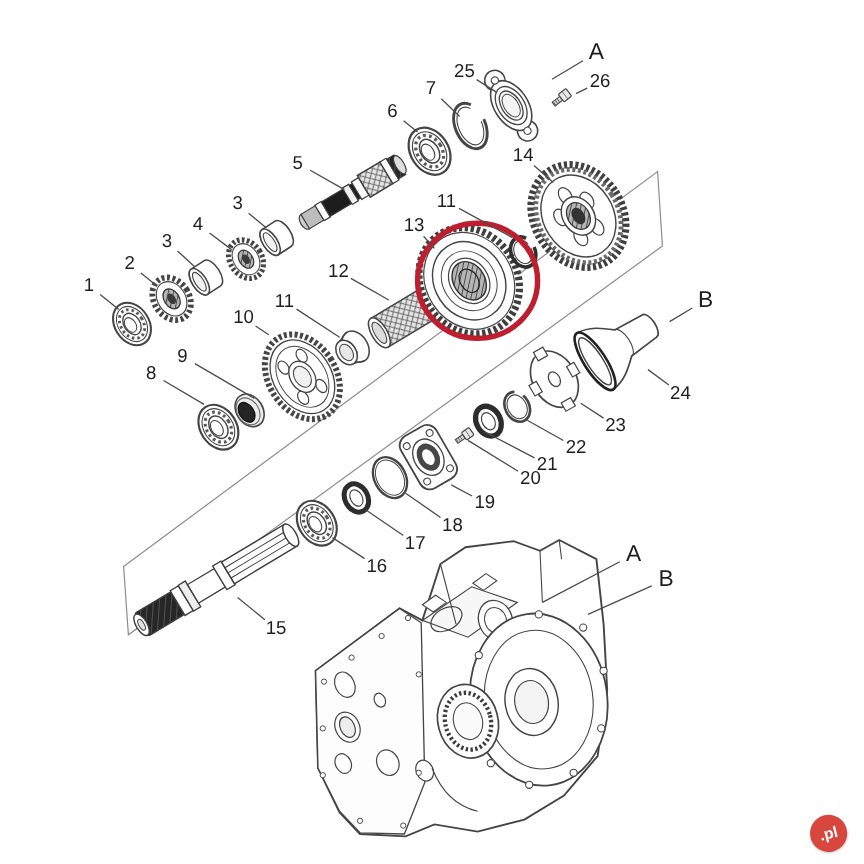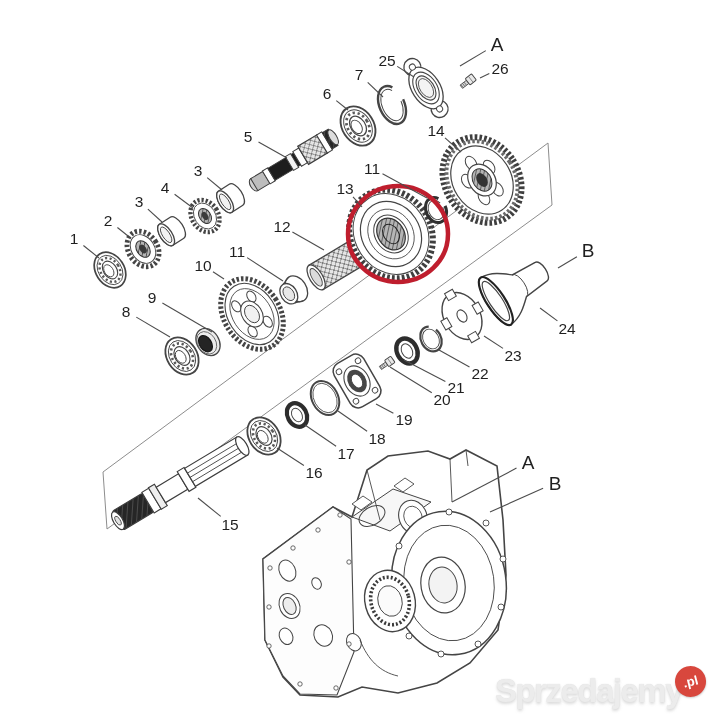--- a/index.html
+++ b/index.html
@@ -333,16 +333,15 @@
         <line x1="220.7" y1="516.4" x2="198" y2="498" stroke="#4d4d4d" stroke-width="1.1"></line>
         <text x="230" y="524" text-anchor="middle" dominant-baseline="central" class="plbl" fill="#1f1f1f">15</text>
         <line x1="516.5" y1="468.1" x2="452" y2="502" stroke="#4d4d4d" stroke-width="1.1"></line>
         <text x="528" y="462" text-anchor="middle" dominant-baseline="central" class="plbl ref" fill="#1f1f1f">A</text>
         <line x1="543.1" y1="488.3" x2="490" y2="512" stroke="#4d4d4d" stroke-width="1.1"></line>
         <text x="555" y="483" text-anchor="middle" dominant-baseline="central" class="plbl ref" fill="#1f1f1f">B</text>
       </g>
 </svg>
 
 <div class="watermark">
-  <span class="wm-text">Sprzedajemy</span>
   <span class="wm-badge" id="wm-badge" style="background: rgb(216, 71, 61);">.pl</span>
 </div>
 </div>
 
 </body></html>

